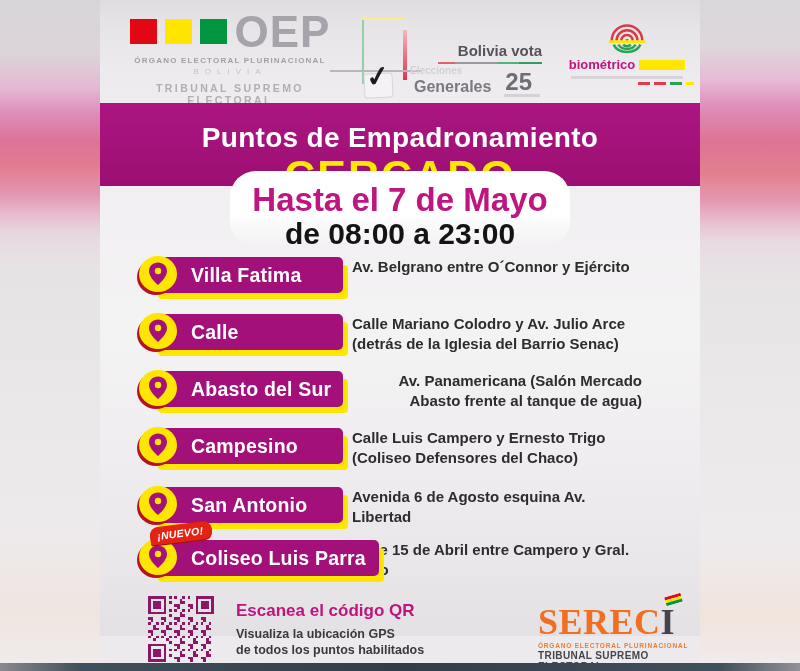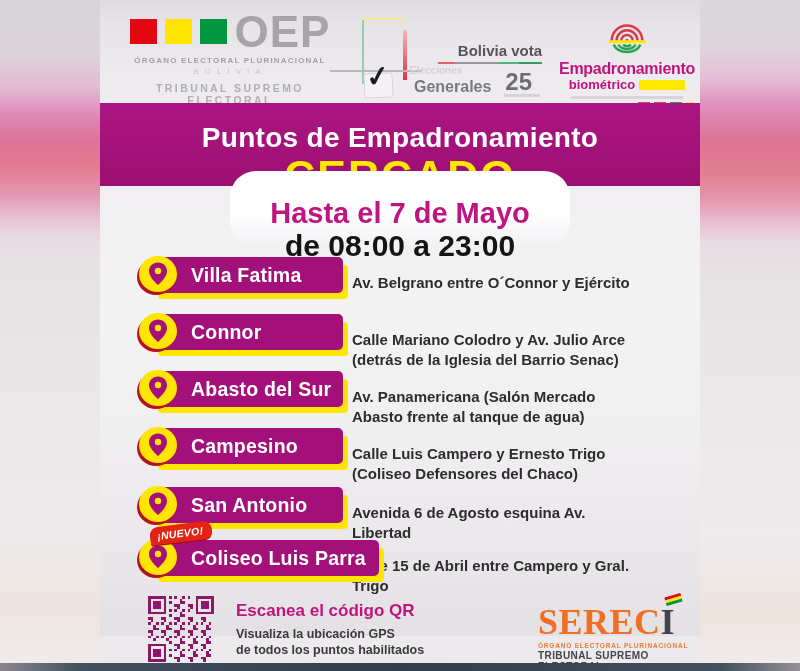--- a/index.html
+++ b/index.html
@@ -64,32 +64,32 @@
   .banner{position:absolute;left:0;top:103px;width:600px;height:83px;
           background:linear-gradient(180deg,#ac1582,#9c0f72);z-index:1;text-align:center;}
   .banner-title{font-size:28px;font-weight:800;color:#ffffff;margin-top:21px;line-height:1;
                 letter-spacing:0.3px;}
   .banner-region{font-size:43px;font-weight:900;color:#ffe800;line-height:1;margin-top:2px;
                 letter-spacing:2px;}
 
   .schedule{position:absolute;left:130px;top:171px;width:340px;height:76px;z-index:2;
             background:linear-gradient(180deg,#ffffff 55%,#f2f0f3);border-radius:26px;
             text-align:center;}
-  .schedule-date{font-size:29px;font-weight:800;color:#be1580;margin-top:28px;line-height:1;}
+  .schedule-date{font-size:33px;font-weight:800;color:#be1580;margin-top:12px;line-height:1;}
   .schedule-hours{font-size:30px;font-weight:800;color:#141414;margin-top:3px;line-height:1;}
 
   
   .loc-row{position:absolute;left:36px;width:560px;height:48px;}
   .loc-pin{position:absolute;left:0;top:-4px;width:44px;height:44px;z-index:4;}
   .loc-pill{position:absolute;left:15px;top:0;height:36px;background:#a3107a;
             border-radius:5px;box-shadow:6px 7px 0 -1px #ffe600;z-index:2;
             display:flex;align-items:center;padding-left:40px;box-sizing:border-box;}
   .loc-name{font-size:19.5px;font-weight:800;color:#ffffff;white-space:nowrap;
             letter-spacing:0.2px;}
-  .loc-addr{position:absolute;left:216px;top:16px;width:290px;font-size:15px;font-weight:700;
+  .loc-addr{position:absolute;left:216px;top:0;width:290px;font-size:15px;font-weight:700;
             color:#2e2c2e;line-height:20px;}
   .new-badge{position:absolute;left:14px;top:-16px;z-index:5;background:#e42313;
              color:#ffffff;font-size:10.5px;font-weight:800;font-style:italic;
              padding:3px 9px 3px 7px;border-radius:8px 8px 8px 2px;
              transform:rotate(-7deg);letter-spacing:0.3px;box-shadow:0 1px 0 #9c0f0f;}
 
   
   .qr-svg{position:absolute;left:48px;top:596px;}
   .qr-title{position:absolute;left:136px;top:601px;font-size:17px;font-weight:800;color:#c0137d;}
   .qr-sub{position:absolute;left:136px;top:626px;font-size:12.5px;font-weight:700;
@@ -155,21 +155,20 @@
           <path d="M20 28 A6 6 0 0 1 32 28"></path>
           <path d="M25 28 A1.5 1.5 0 0 1 27 28"></path>
         </g>
         <rect x="7" y="27.5" width="38" height="3" fill="#ffe800"></rect>
         <g fill="none" stroke="#2ba357" stroke-width="2.6">
           <path d="M12 32 A15 12 0 0 0 40 32"></path>
           <path d="M17 32 A10 8 0 0 0 35 32"></path>
           <path d="M22 32 A5 4 0 0 0 30 32"></path>
         </g>
       </svg>
-      <div class="bio-title">Empadronamiento</div>
       <div class="bio-sub">
         <span>biométrico</span>
         <span class="bio-chip"></span>
       </div>
       <div class="bio-tiny"></div>
       <div class="bio-dashes">
         <span class="dash dash-r"></span>
         <span class="dash dash-r"></span>
         <span class="dash dash-g"></span>
         <span class="dash dash-y"></span>
@@ -203,26 +202,26 @@
 
   <div class="loc-row" style="top: 314px;">
 
     <svg class="loc-pin" viewBox="0 0 44 44">
       <ellipse cx="20" cy="24" rx="19" ry="18" fill="#b5121f"></ellipse>
       <ellipse cx="22" cy="21" rx="19" ry="18" fill="#ffe600"></ellipse>
       <path d="M22 9.5c-5.2 0-9 3.9-9 8.8 0 6.4 9 13.7 9 13.7s9-7.3 9-13.7c0-4.9-3.8-8.8-9-8.8z" fill="#a5107c"></path>
       <circle cx="22" cy="18" r="3.2" fill="#ffe600"></circle>
     </svg>
     <div class="loc-pill" style="width: 192px;">
-      <span class="loc-name">Connor</span>
+      <span class="loc-name">Calle</span>
     </div>
     <div class="loc-addr">Calle Mariano Colodro y Av. Julio Arce (detrás de la Iglesia del Barrio Senac)</div>
   </div>
 
-  <div class="loc-row" style="top: 371px;">
+  <div class="loc-row" style="top: 371px; text-align: right;">
 
     <svg class="loc-pin" viewBox="0 0 44 44">
       <ellipse cx="20" cy="24" rx="19" ry="18" fill="#b5121f"></ellipse>
       <ellipse cx="22" cy="21" rx="19" ry="18" fill="#ffe600"></ellipse>
       <path d="M22 9.5c-5.2 0-9 3.9-9 8.8 0 6.4 9 13.7 9 13.7s9-7.3 9-13.7c0-4.9-3.8-8.8-9-8.8z" fill="#a5107c"></path>
       <circle cx="22" cy="18" r="3.2" fill="#ffe600"></circle>
     </svg>
     <div class="loc-pill" style="width: 192px;">
       <span class="loc-name">Abasto del Sur</span>
     </div>

